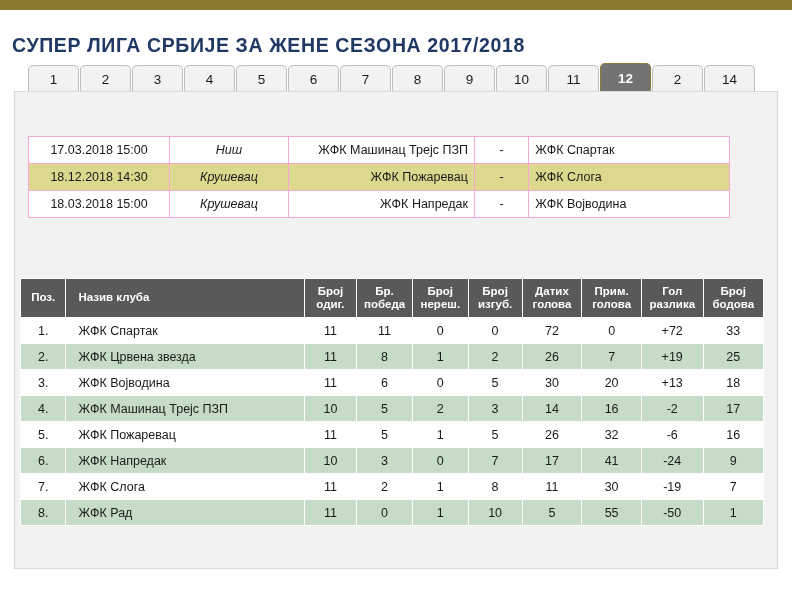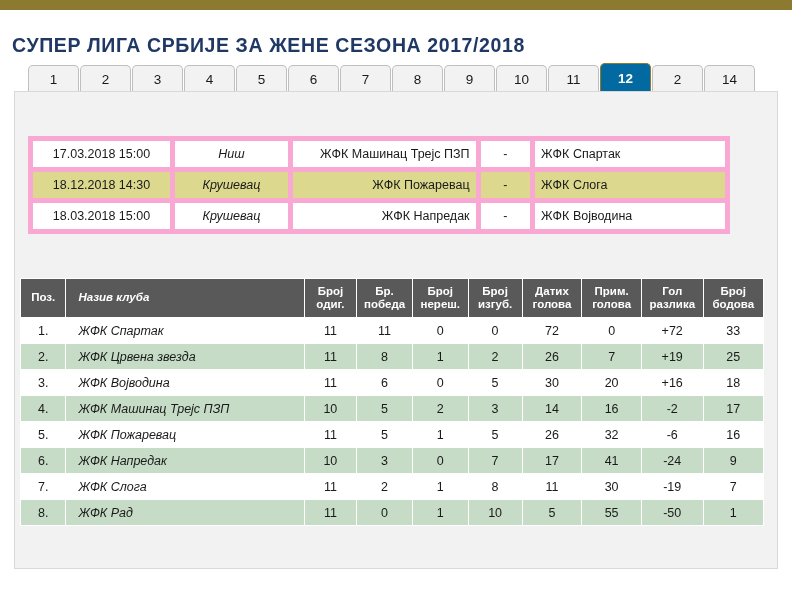--- a/index.html
+++ b/index.html
@@ -56,21 +56,21 @@
     border-bottom: none;
     border-radius: 5px 5px 0 0;
     display: flex;
     align-items: center;
     justify-content: center;
     font-size: 13.5px;
     color: #1a1a1a;
     box-sizing: border-box;
   }
   .tab.active {
-    background: #0369a1;
+    background: #737373;
     border-color: #8c7a30;
     color: #ffffff;
     font-weight: bold;
     height: 29px;
   }
   
   .panel {
     position: absolute;
     left: 14px;
     top: 91px;
@@ -86,21 +86,21 @@
     left: 28px;
     top: 136px;
     width: 702px;
     border-collapse: collapse;
     font-size: 12.5px;
     color: #1a1a1a;
   }
   .fixtures td {
     height: 26px;
     padding: 0 6px;
-    border: 5px solid #f9a8d4;
+    border: 1px solid #f9a8d4;
     background: #ffffff;
     white-space: nowrap;
   }
   .fixtures tr.alt td {
     background: #dcd98e;
   }
   .fx-date { width: 132px; text-align: center; }
   .fx-city { width: 112px; text-align: center; font-style: italic; }
   .fx-home { width: 176px; text-align: right; padding-right: 14px; }
   .fx-sep  { width: 46px;  text-align: center; }
@@ -131,21 +131,21 @@
     border: 1px solid #ffffff;
     height: 25px;
     padding: 0 5px;
     background: #ffffff;
     text-align: center;
   }
   .standings tr.alt td {
     background: #c6dcc6;
   }
   .col-pos  { width: 40px; }
-  .col-club { width: 280px; text-align: left !important; padding-left: 12px !important; font-style: italic; }
+  .col-club { width: 280px; text-align: left !important; padding-left: 12px !important; }
   .col-num  { width: 52px; }
   .col-num-w{ width: 58px; }
   .standings td.col-pos { text-align: center; }
 </style>
 </head>
 <body>
 
 <div class="page">
 
   <div class="top-bar"></div>
@@ -239,21 +239,21 @@
       </tr>
       <tr>
         <td class="col-pos">3.</td>
         <td class="col-club">ЖФК Војводина</td>
         <td>11</td>
         <td>6</td>
         <td>0</td>
         <td>5</td>
         <td>30</td>
         <td>20</td>
-        <td>+16</td>
+        <td>+13</td>
         <td>18</td>
       </tr>
       <tr class="alt">
         <td class="col-pos">4.</td>
         <td class="col-club">ЖФК Машинац Трејс ПЗП</td>
         <td>10</td>
         <td>5</td>
         <td>2</td>
         <td>3</td>
         <td>14</td>

